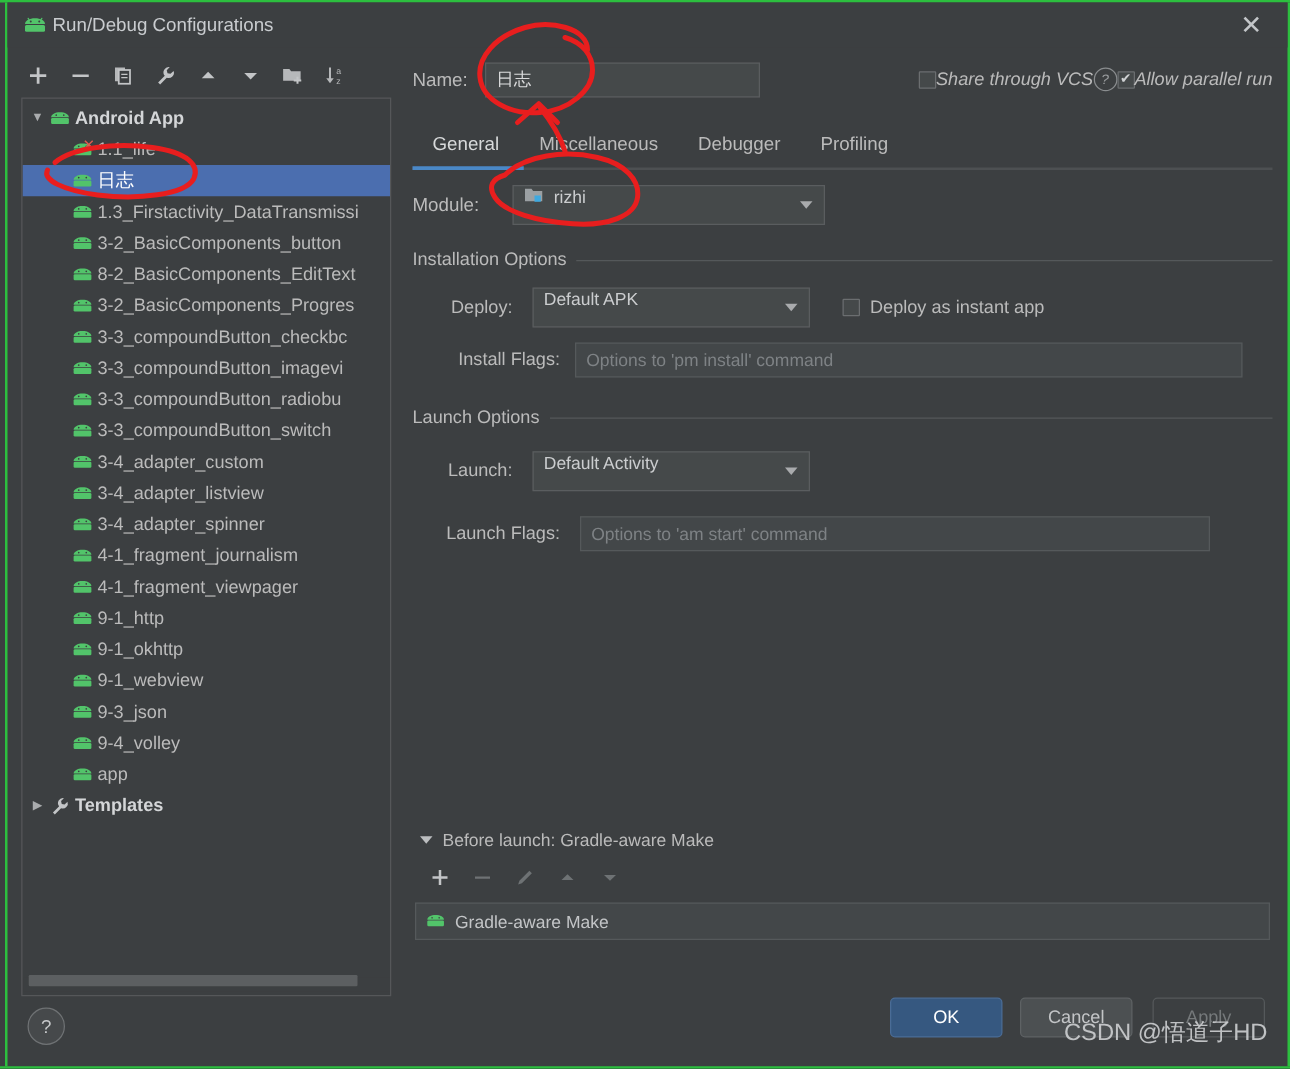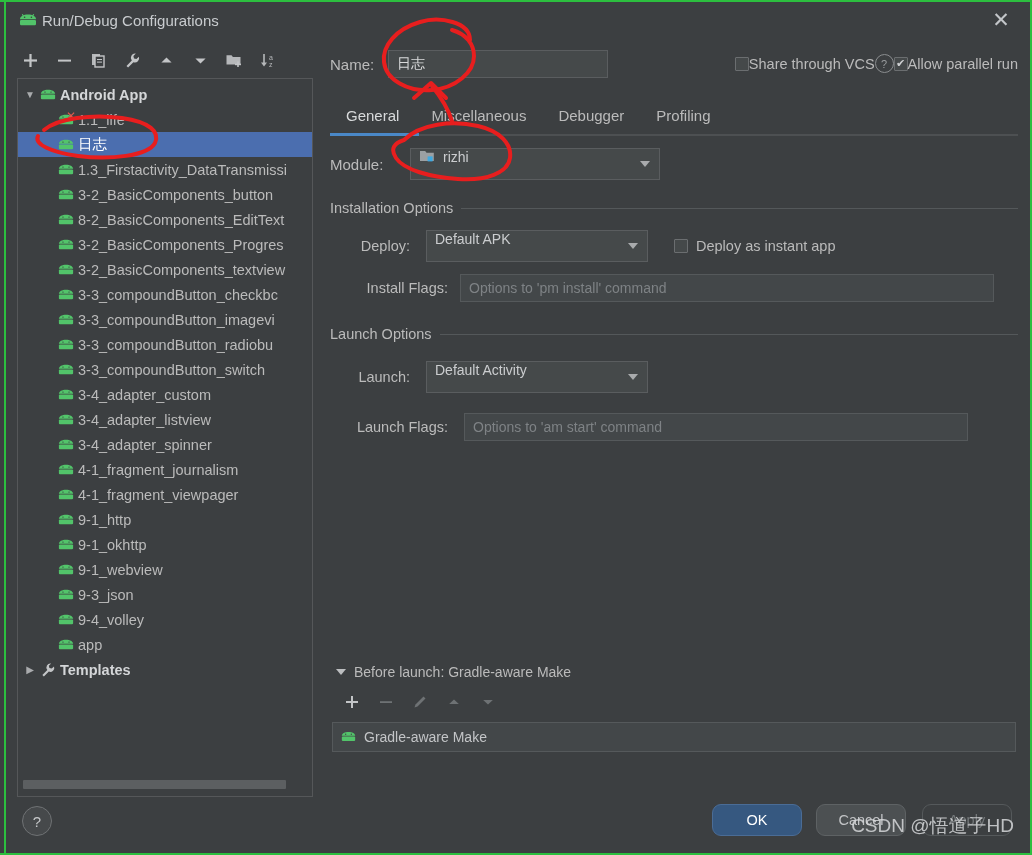--- a/index.html
+++ b/index.html
@@ -79,21 +79,21 @@
   
   .right { position:absolute; left:330px; top:44px; width:688px; height:745px; }
 
   .name-row { position:absolute; left:0; top:6px; display:flex; align-items:center; }
   .name-label { font-size:15px; color:#bbbbbb; width:58px; }
   .name-input {
     width:220px; height:28px; background:#45494a; border:1px solid #5a5d5f;
     color:#d9dadb; font-size:14px; padding:0 8px; box-sizing:border-box;
     font-family:"Liberation Sans", sans-serif;
   }
-  .cb-group { position:absolute; right:0px; top:10px; display:flex; align-items:center; gap:0; }
+  .cb-group { position:absolute; right:0px; top:10px; display:flex; align-items:center; gap:0;font-style:italic; }
   .cbox {
     width:14px; height:14px; border:1px solid #6b6e70; background:#45494a;
     display:inline-flex; align-items:center; justify-content:center; cursor:pointer;
     box-sizing:border-box; border-radius:1px;
   }
   .cbox.checked::after {
     content:"✔"; color:#cfd1d3; font-size:11px; line-height:1;
   }
   .cb-label { font-size:14.5px; color:#bbbbbb; }
   .help-circle {
@@ -159,23 +159,23 @@
   .bl-checks { position:absolute; left:12px; top:718px; display:flex; align-items:center; gap:10px; }
 
   
   .bottombar { position:absolute; left:6px; bottom:2px; right:2px; height:55px; }
   .qmark {
     position:absolute; left:16px; top:8px; width:28px; height:28px; border-radius:50%;
     border:1px solid #6f7274; background:#46494b; color:#c6c8ca;
     display:flex; align-items:center; justify-content:center; font-size:15px; cursor:pointer;
   }
   .btn {
-    position:absolute; top:6px; height:32px; width:90px;
+    position:absolute; top:0; height:32px; width:90px;
     display:flex; align-items:center; justify-content:center;
-    font-size:14.5px; border-radius:9px; cursor:pointer; box-sizing:border-box;
+    font-size:14.5px; border-radius:4px; cursor:pointer; box-sizing:border-box;
   }
   .btn-ok { right:228px; background:#365880; border:1px solid #4a6c96; color:#ffffff; }
   .btn-cancel { right:124px; background:#4c5052; border:1px solid #5e6264; color:#c3c5c7; }
   .btn-apply { right:18px; background:#42464800; border:1px solid #55595b; color:#75797b; cursor:default;}
 
   .watermark {
     position:absolute; right:18px; bottom:16px; font-size:19px; color:#d6d8da;
     opacity:0.85; pointer-events:none; font-family:"Liberation Sans", sans-serif;
   }
 
@@ -367,34 +367,20 @@
           <span class="bot">
             <svg width="16" height="11" viewBox="0 0 18 12">
   <g fill="#52c46a">
     <path d="M1 5.2C1 2.4 4.5 0.6 9 0.6s8 1.8 8 4.6z"></path>
     <rect x="1" y="5.9" width="16" height="5.4" rx="1.2"></rect>
   </g>
   <circle cx="5.6" cy="3.3" r="0.75" fill="#3c3f41"></circle>
               <circle cx="12.4" cy="3.3" r="0.75" fill="#3c3f41"></circle>
 </svg>
           </span>
-          <span class="label">3-2_BasicComponents_textview</span>
-        </div>
-        <div class="tree-row indent-1">
-          <span class="arrow"></span>
-          <span class="bot">
-            <svg width="16" height="11" viewBox="0 0 18 12">
-  <g fill="#52c46a">
-    <path d="M1 5.2C1 2.4 4.5 0.6 9 0.6s8 1.8 8 4.6z"></path>
-    <rect x="1" y="5.9" width="16" height="5.4" rx="1.2"></rect>
-  </g>
-  <circle cx="5.6" cy="3.3" r="0.75" fill="#3c3f41"></circle>
-              <circle cx="12.4" cy="3.3" r="0.75" fill="#3c3f41"></circle>
-</svg>
-          </span>
           <span class="label">3-3_compoundButton_checkbc</span>
         </div>
         <div class="tree-row indent-1">
           <span class="arrow"></span>
           <span class="bot">
             <svg width="16" height="11" viewBox="0 0 18 12">
   <g fill="#52c46a">
     <path d="M1 5.2C1 2.4 4.5 0.6 9 0.6s8 1.8 8 4.6z"></path>
     <rect x="1" y="5.9" width="16" height="5.4" rx="1.2"></rect>
   </g>

